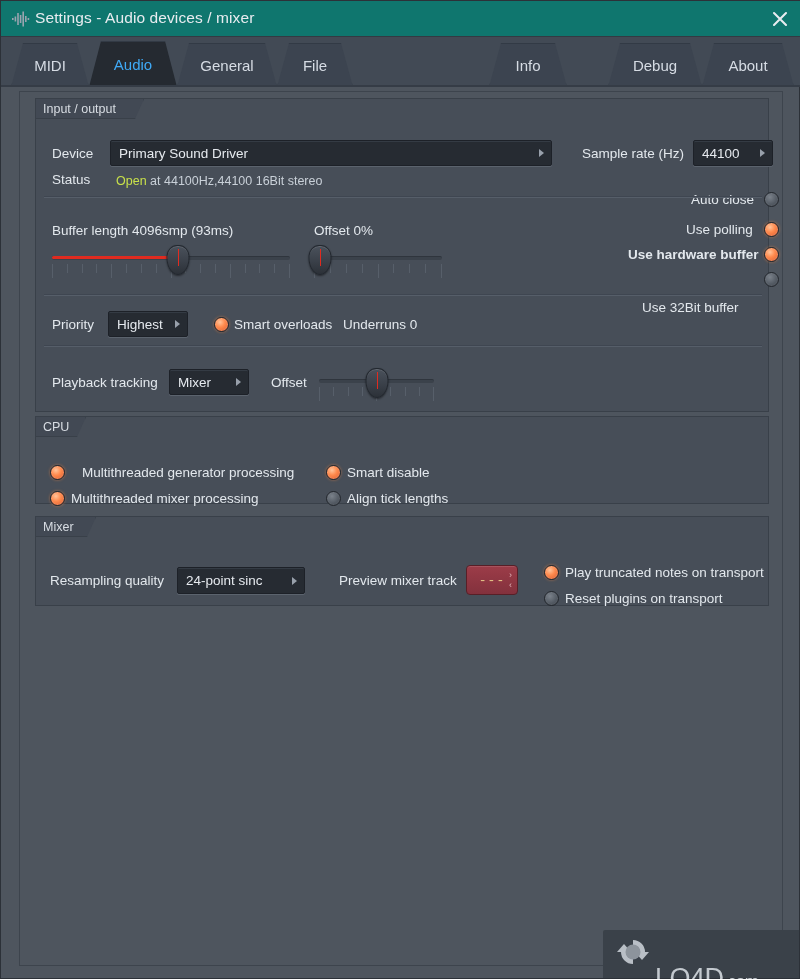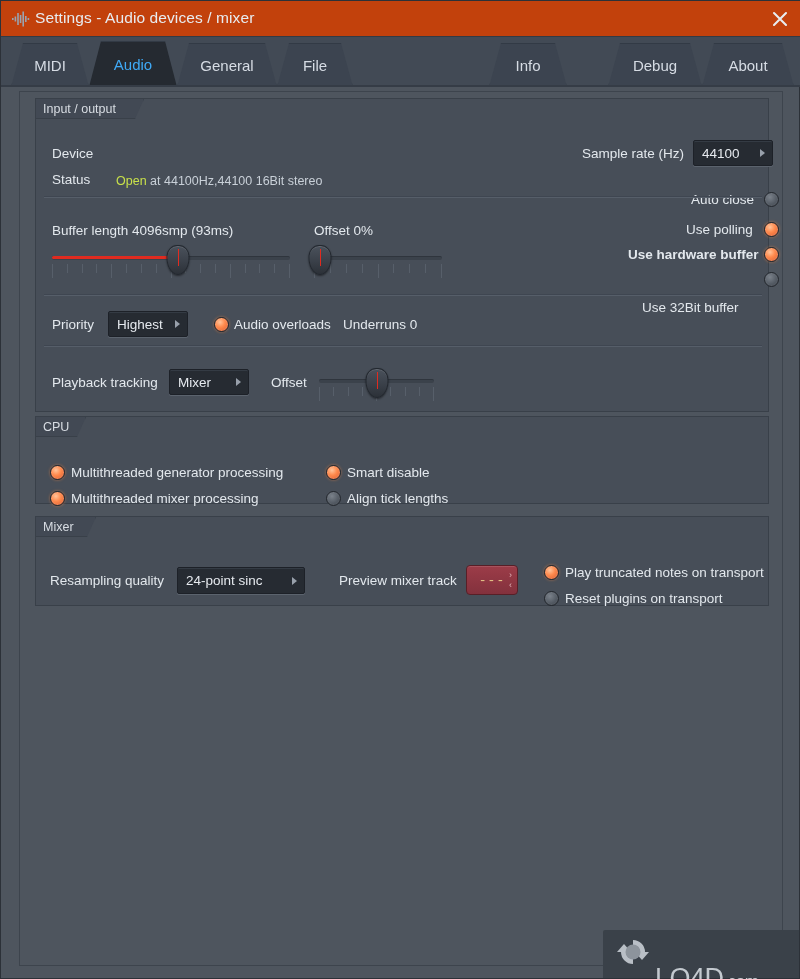--- a/index.html
+++ b/index.html
@@ -13,21 +13,21 @@
   }
   .win{
     position:absolute;left:0;top:0;width:800px;height:979px;
     background:#4e555e;
     border:1px solid #2c3138;
     box-sizing:border-box;
   }
   
   .titlebar{
     position:absolute;left:0;top:0;width:800px;height:36px;
-    background:#c2410c;
+    background:#0f766e;
     border-bottom:1px solid #333a43;
     box-sizing:border-box;
   }
   .title-icon{
     position:absolute;left:11px;top:10px;width:18px;height:16px;
     color:#9aa4b0;
   }
   .title-text{
     position:absolute;left:34px;top:8px;
     font-size:15.5px;color:#e8ecf0;letter-spacing:0.1px;
@@ -254,20 +254,24 @@
   </div>
   <div class="tab-underline"></div>
 
   <div class="content">
 
     <div class="panel" style="left:15px;top:6px;width:734px;height:314px;">
       <div class="panel-tab" style="width:108px;">Input / output</div>
       <div class="panel-body">
 
         <div class="lbl" style="left:16px;top:27px;">Device</div>
+        <div class="combo" style="left:74px;top:21px;width:442px;height:26px;">
+          <span class="val">Primary Sound Driver</span>
+          <span class="arw"></span>
+        </div>
 
         <div class="lbl" style="left:546px;top:27px;">Sample rate (Hz)</div>
         <div class="combo" style="left:657px;top:21px;width:80px;height:26px;">
           <span class="val">44100</span>
           <span class="arw"></span>
         </div>
 
         <div class="lbl" style="left:16px;top:53px;">Status</div>
         <div class="lbl sm" style="left:80px;top:55px;">
           <span class="status-open">Open</span>
@@ -332,21 +336,21 @@
         <div class="led off" style="left:728px;top:153px;"></div>
 
         <div class="sep" style="left:8px;top:175px;width:718px;"></div>
 
         <div class="lbl" style="left:16px;top:198px;">Priority</div>
         <div class="combo" style="left:72px;top:192px;width:80px;height:26px;">
           <span class="val">Highest</span>
           <span class="arw"></span>
         </div>
         <div class="led on" style="left:178px;top:198px;"></div>
-        <div class="lbl" style="left:198px;top:198px;">Audio overloads</div>
+        <div class="lbl" style="left:198px;top:198px;">Smart overloads</div>
         <div class="lbl" style="left:307px;top:198px;">Underruns 0</div>
 
         <div class="sep" style="left:8px;top:226px;width:718px;"></div>
 
         <div class="lbl" style="left:16px;top:256px;">Playback tracking</div>
         <div class="combo" style="left:133px;top:250px;width:80px;height:26px;">
           <span class="val">Mixer</span>
           <span class="arw"></span>
         </div>
         <div class="lbl" style="left:235px;top:256px;">Offset</div>
@@ -366,21 +370,21 @@
           <div class="knob" id="pb-knob" style="left: 58px;"></div>
         </div>
 
       </div>
     </div>
 
     <div class="panel" style="left:15px;top:324px;width:734px;height:88px;">
       <div class="panel-tab" style="width:50px;">CPU</div>
       <div class="panel-body">
         <div class="led on" style="left:14px;top:28px;"></div>
-        <div class="lbl" style="left:35px;top:28px;">Multithreaded generator processing</div>
+        <div class="lbl" style="left:46px;top:28px;">Multithreaded generator processing</div>
         <div class="led on" style="left:14px;top:54px;"></div>
         <div class="lbl" style="left:35px;top:54px;">Multithreaded mixer processing</div>
         <div class="led on" style="left:290px;top:28px;"></div>
         <div class="lbl" style="left:311px;top:28px;">Smart disable</div>
         <div class="led off" style="left:290px;top:54px;"></div>
         <div class="lbl" style="left:311px;top:54px;">Align tick lengths</div>
       </div>
     </div>
 
     <div class="panel" style="left:15px;top:424px;width:734px;height:90px;">

